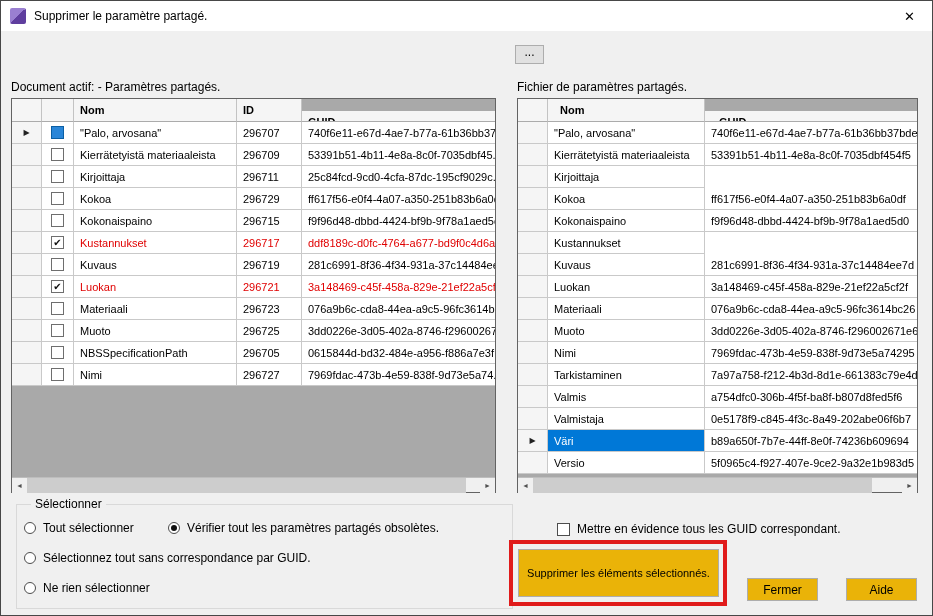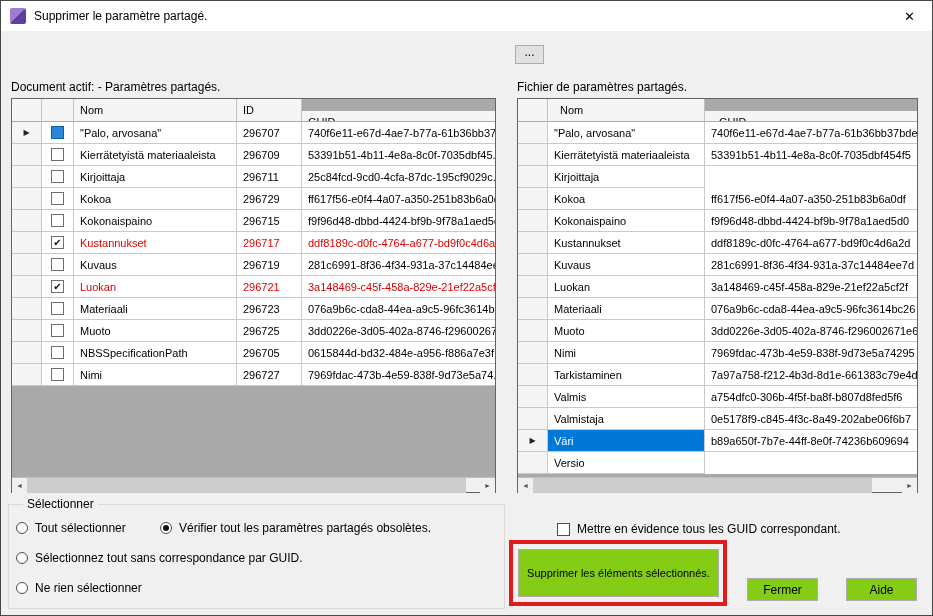--- a/index.html
+++ b/index.html
@@ -12,21 +12,21 @@
   .closebtn{margin-left:auto;width:45px;height:30px;display:flex;align-items:center;justify-content:center;font-size:13px;}
   .browse{position:absolute;left:514px;top:44px;width:29px;height:19px;background:#e1e1e1;border:1px solid #adadad;font-size:12px;display:flex;align-items:center;justify-content:center;padding-bottom:5px;}
   .lbl{position:absolute;font-size:12px;white-space:nowrap;}
   .left-lbl{left:10px;top:79px;}
   .right-lbl{left:516px;top:79px;}
 
   .grid{position:absolute;top:97px;background:#a9a9a9;border:1px solid #636363;font-size:11px;}
   .left-grid{left:10px;width:485px;height:395px;}
   .right-grid{left:516px;width:401px;height:395px;}
   .hrow{display:flex;height:23px;}
-  .hcell{border-right:1px solid #c3c3c3;border-bottom:1px solid #ababab;padding:5px 0 0 6px;background:#f5f5f5;overflow:hidden;white-space:nowrap;flex:0 0 auto;}
+  .hcell{border-right:1px solid #c3c3c3;border-bottom:1px solid #ababab;padding:5px 0 0 6px;background:#f5f5f5;overflow:hidden;white-space:nowrap;flex:0 0 auto;font-weight:bold;}
   .hcell.fl{flex:1 1 auto;border-right:none;margin-top:12px;}
   .lrow,.rrow{display:flex;height:22px;background:#fff;}
   .cell{border-right:1px solid #c9c9c9;border-bottom:1px solid #c9c9c9;padding:5px 0 0 6px;overflow:hidden;white-space:nowrap;background:#fff;flex:0 0 auto;}
   .rowhead{width:30px;background:#f5f5f5;padding:6px 0 0 0;text-align:center;font-size:8px;color:#222;}
   .cbcell{width:32px;display:flex;align-items:center;justify-content:center;padding:0;}
   .cnom{width:163px;}
   .cid{width:65px;}
   .cguid{flex:1 1 auto;border-right:none;}
   .rnom{width:157px;}
   .rguid{flex:1 1 auto;border-right:none;}
@@ -35,35 +35,35 @@
   .cb{width:13px;height:13px;border:1px solid #6e6e6e;background:#fff;font-size:10px;line-height:11px;text-align:center;color:#111;flex:0 0 auto;}
   .cb.cur{border:1px solid #0b5fa4;background:#2a86d8;color:transparent;}
 
   .hscroll{position:absolute;left:0;right:0;bottom:0;height:15px;background:#f0f0f0;display:flex;align-items:center;border-top:1px solid #bdbdbd;}
   .sarrow{width:15px;height:15px;font-size:7px;display:flex;align-items:center;justify-content:center;color:#505050;background:#f0f0f0;flex:0 0 auto;}
   .strack{flex:1 1 auto;height:15px;position:relative;}
   .sthumb{position:absolute;top:0;height:15px;background:#cdcdcd;}
   .left-grid .sthumb{left:0;width:97%;}
   .right-grid .sthumb{left:0;width:92%;}
 
-  .groupbox{position:absolute;left:7px;top:503px;width:497px;height:105px;border:1px solid #d9d9d9;}
+  .groupbox{position:absolute;left:15px;top:503px;width:497px;height:105px;border:1px solid #d9d9d9;}
   .gb-label{position:absolute;left:14px;top:-8px;background:#f0f0f0;padding:0 4px;font-size:12px;}
   .radio-item{position:absolute;display:flex;align-items:center;gap:7px;font-size:12px;white-space:nowrap;}
   .opt0{left:7px;top:16px;}
   .opt1{left:151px;top:16px;}
   .opt2{left:7px;top:46px;}
   .opt3{left:7px;top:76px;}
   .radio{width:12px;height:12px;border:1px solid #4d4d4d;border-radius:50%;background:#fff;position:relative;flex:0 0 auto;}
   .radio.sel::after{content:"";position:absolute;left:2px;top:2px;width:6px;height:6px;border-radius:50%;background:#101010;}
 
   .fcheck{position:absolute;left:516px;top:521px;display:flex;align-items:center;gap:7px;font-size:12px;white-space:nowrap;padding-left:40px;}
   .cbox{width:13px;height:13px;border:1px solid #4d4d4d;background:#fff;flex:0 0 auto;}
 
   .annotation{position:absolute;left:508px;top:539px;width:218px;height:66px;border:4px solid var(--annotation,#e01b1b);pointer-events:none;z-index:5;}
-  .btn{position:absolute;background:#84cc16;border:1px solid #adadad;font-size:12px;display:flex;align-items:center;justify-content:center;font-family:inherit;color:#000;}
+  .btn{position:absolute;background:#eab308;border:1px solid #adadad;font-size:12px;display:flex;align-items:center;justify-content:center;font-family:inherit;color:#000;}
   .delete-btn{left:517px;top:548px;width:201px;height:48px;font-size:11px;white-space:nowrap;}
   .close-btn2{left:746px;top:577px;width:71px;height:23px;}
   .help-btn{left:845px;top:577px;width:71px;height:23px;}
 </style>
 </head>
 <body>
 
 <div class="window">
 
   <div class="titlebar">
@@ -231,21 +231,20 @@
           <div class="cell rguid">ff617f56-e0f4-4a07-a350-251b83b6a0df</div>
         </div>
         <div class="rrow">
           <div class="cell rowhead"></div>
           <div class="cell rnom">Kokonaispaino</div>
           <div class="cell rguid">f9f96d48-dbbd-4424-bf9b-9f78a1aed5d0</div>
         </div>
         <div class="rrow">
           <div class="cell rowhead"></div>
           <div class="cell rnom">Kustannukset</div>
-          <div class="cell rguid">ddf8189c-d0fc-4764-a677-bd9f0c4d6a2d</div>
         </div>
         <div class="rrow">
           <div class="cell rowhead"></div>
           <div class="cell rnom">Kuvaus</div>
           <div class="cell rguid">281c6991-8f36-4f34-931a-37c14484ee7d</div>
         </div>
         <div class="rrow">
           <div class="cell rowhead"></div>
           <div class="cell rnom">Luokan</div>
           <div class="cell rguid">3a148469-c45f-458a-829e-21ef22a5cf2f</div>
@@ -281,20 +280,21 @@
           <div class="cell rguid">0e5178f9-c845-4f3c-8a49-202abe06f6b7</div>
         </div>
         <div class="rrow">
           <div class="cell rowhead">▶</div>
           <div class="cell rnom selcell">Väri</div>
           <div class="cell rguid">b89a650f-7b7e-44ff-8e0f-74236b609694</div>
         </div>
         <div class="rrow">
           <div class="cell rowhead"></div>
           <div class="cell rnom">Versio</div>
+          <div class="cell rguid">5f0965c4-f927-407e-9ce2-9a32e1b983d5</div>
         </div>
       </div>
     <div class="hscroll">
       <div class="sarrow">◄</div>
       <div class="strack">
         <div class="sthumb"></div>
       </div>
       <div class="sarrow">►</div>
     </div>
   </div>

